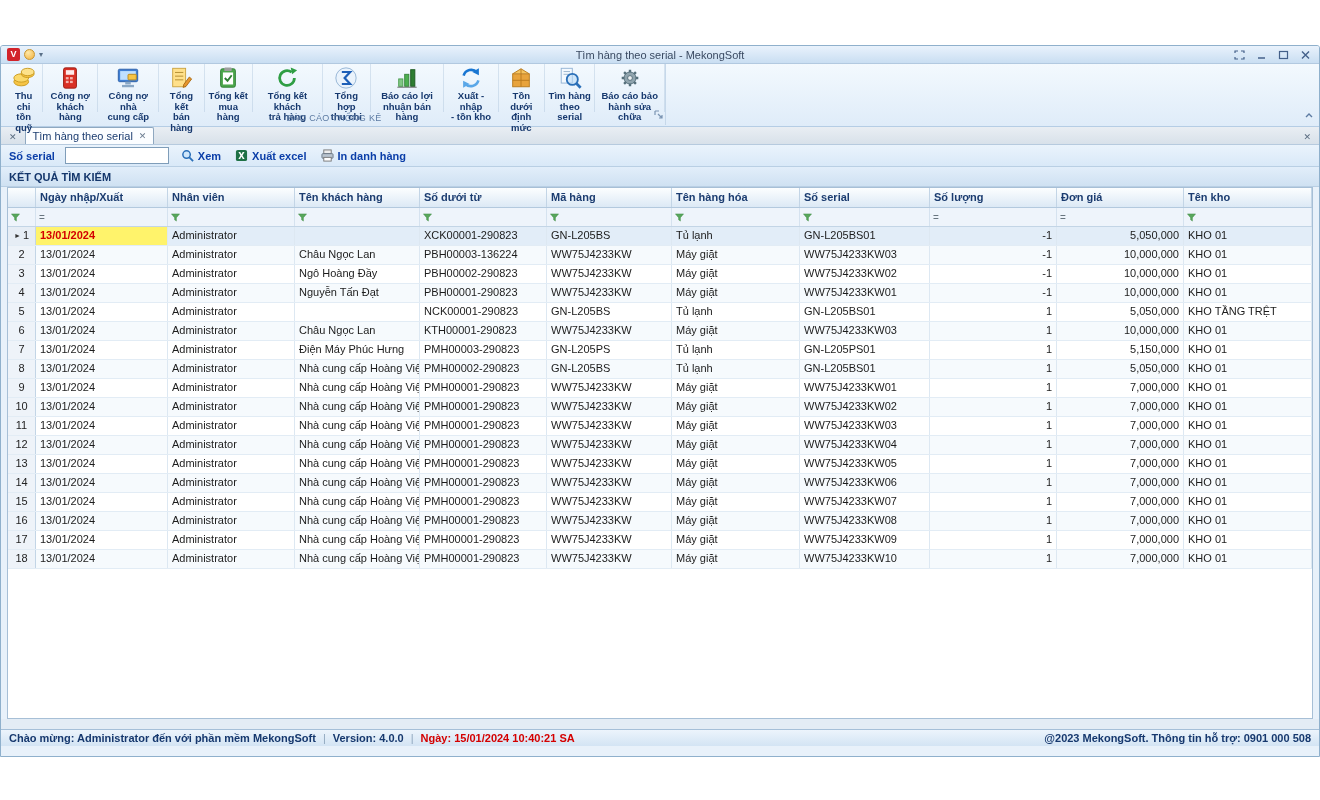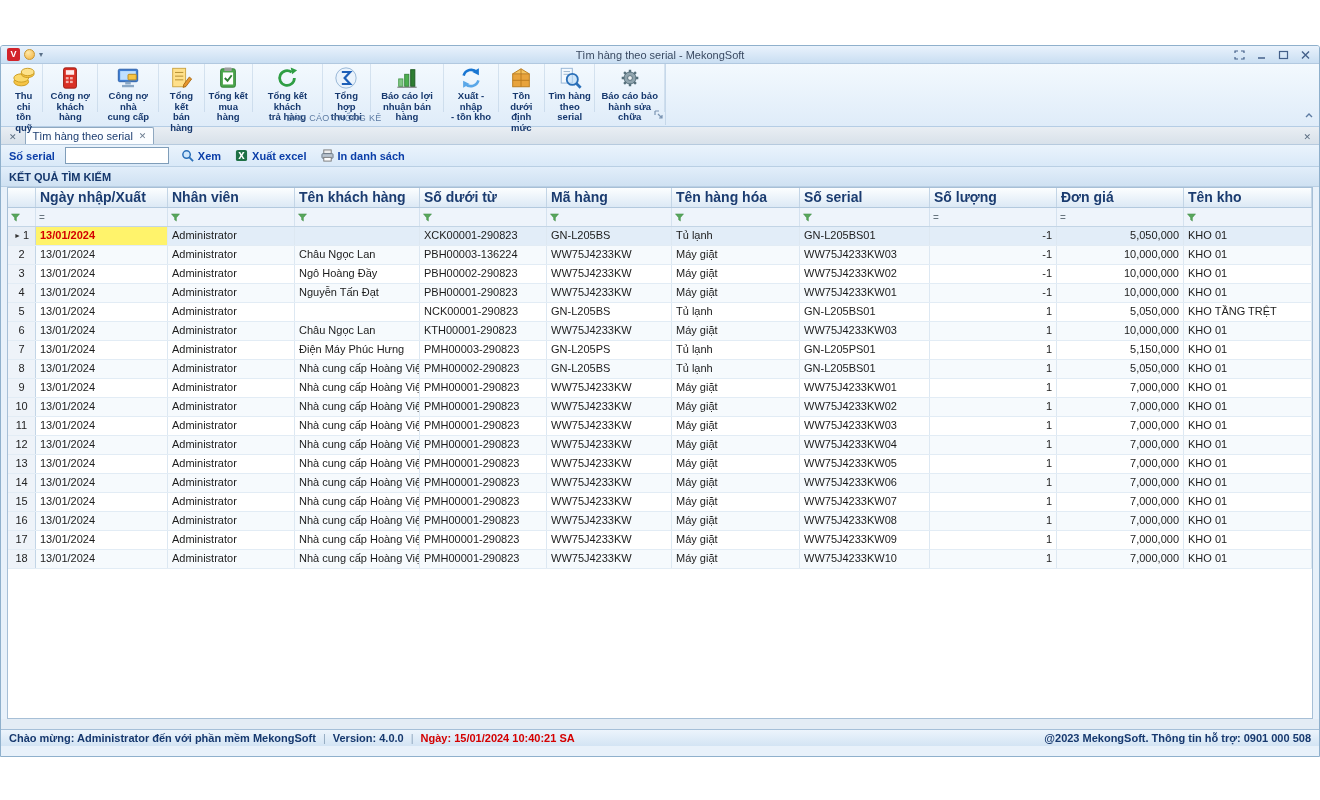--- a/index.html
+++ b/index.html
@@ -68,21 +68,21 @@
   .section-header{height:19px;flex:0 0 19px;display:flex;align-items:center;
     background:linear-gradient(#e2eefa,#cfe1f2);border-bottom:1px solid #b9cfe4;padding:0 8px;
     font-size:11px;font-weight:bold;color:#14366b;}
 
   
   .grid-wrap{flex:0 0 532px;height:532px;padding:0 6px;background:#e8f1fa;}
   .grid{display:flex;flex-direction:column;height:532px;box-sizing:border-box;
     border:1px solid #a7bfd6;background:#fff;overflow:hidden;}
   .g-header{display:grid;height:19px;flex:0 0 19px;background:linear-gradient(#fcfeff,#dce9f5);
     border-bottom:1px solid #b3c9de;}
-  .hcell{border-right:1px solid #c3d5e6;font-weight:bold;color:#1b3c70;font-size:14px;line-height:18px;
+  .hcell{border-right:1px solid #c3d5e6;font-weight:bold;color:#1b3c70;font-size:11px;line-height:18px;
     padding:0 4px;overflow:hidden;white-space:nowrap;box-sizing:border-box;}
   .g-filter{display:grid;height:18px;flex:0 0 18px;background:#eef4fb;border-bottom:1px solid #c3d5e6;}
   .fcell{border-right:1px solid #d5e2ef;display:flex;align-items:center;padding:0 3px;color:#68757f;
     font-size:10px;box-sizing:border-box;}
   .fcell svg{display:block;}
   .g-body{flex:1;background:#fff;overflow:hidden;}
   .grow{display:grid;height:18px;border-bottom:1px solid #e2ecf5;background:#fff;}
   .grow.alt{background:#f6fafd;}
   .grow.sel{background:#e2edf8;}
   .cell{font-size:11px;line-height:17px;color:#1c1c1c;padding:0 4px;border-right:1px solid #dde8f2;
@@ -345,21 +345,21 @@
         <span>Xuất excel</span>
       </button>
       <button class="link-btn">
         <span>
           <svg width="13" height="13" viewBox="0 0 14 14">
               <rect x="3" y="1" width="8" height="4" fill="#eee" stroke="#777"></rect>
               <rect x="1" y="5" width="12" height="5" rx="1" fill="#b9c4cf" stroke="#6b7886"></rect>
               <rect x="3" y="9" width="8" height="4" fill="#fff" stroke="#777"></rect>
             </svg>
         </span>
-        <span>In danh sách</span>
+        <span>In danh hàng</span>
       </button>
     </div>
 
     <div class="section-header">
       <span>KẾT QUẢ TÌM KIẾM</span>
     </div>
 
     <div class="grid-wrap">
       <div class="grid">
         <div class="g-header" style="grid-template-columns: 28px 132px 127px 125px 127px 125px 128px 130px 127px 127px 128px;">

